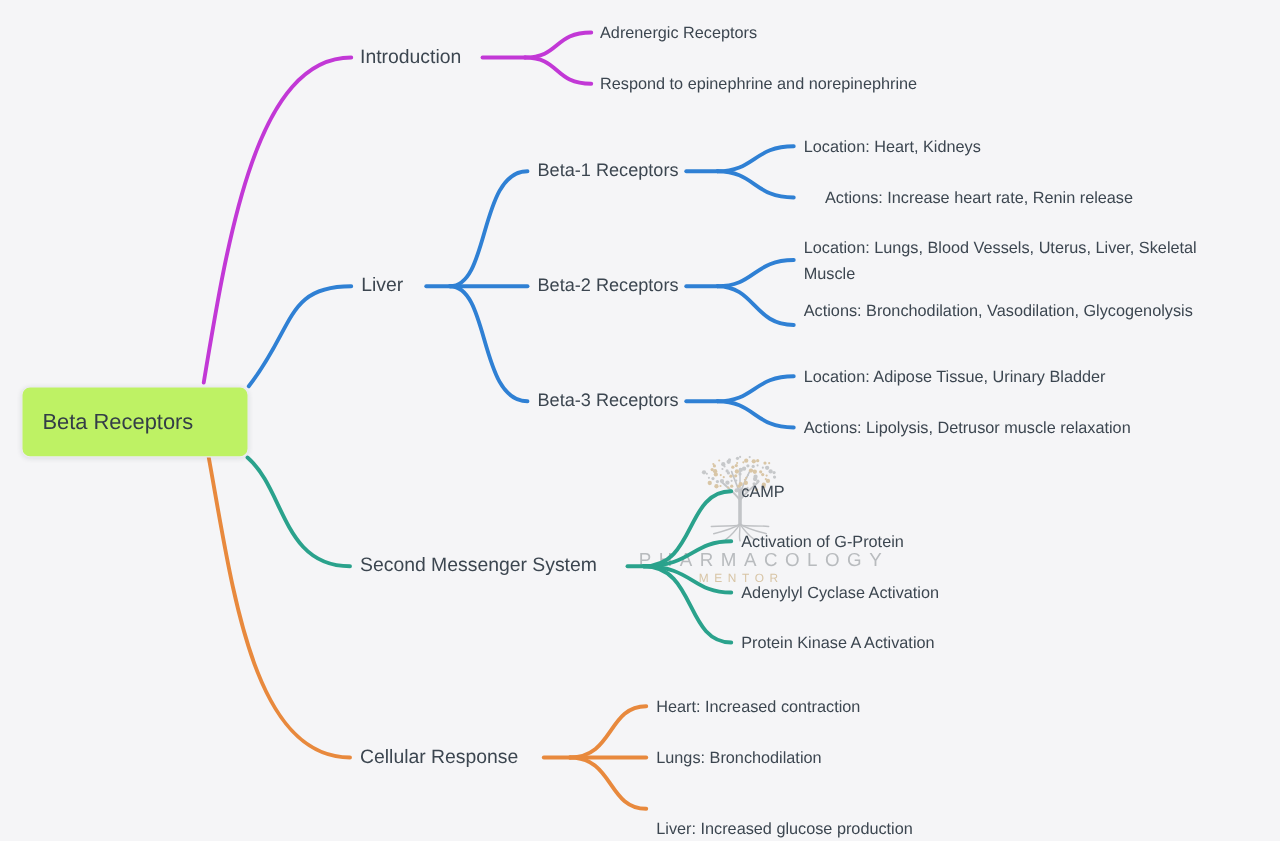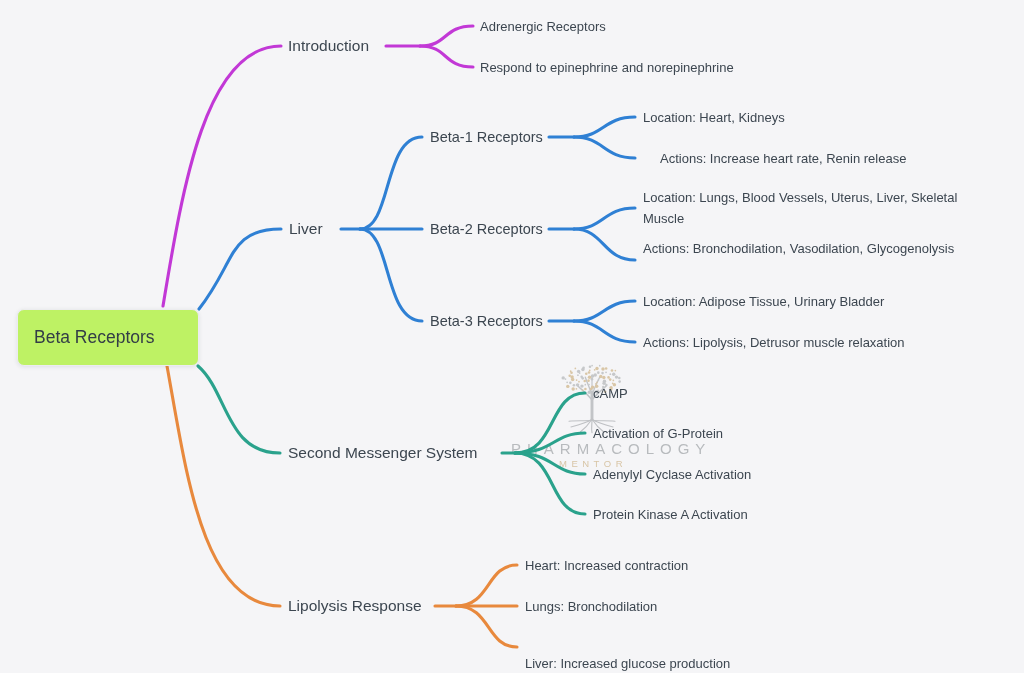--- a/index.html
+++ b/index.html
@@ -235,16 +235,16 @@
 <div class="label l2" style="left:430px; top:321px;">Beta-3 Receptors</div>
 <div class="label leaf" style="left:643px; top:301px;">Location: Adipose Tissue, Urinary Bladder</div>
 <div class="label leaf" style="left:643px; top:342px;">Actions: Lipolysis, Detrusor muscle relaxation</div>
 
 <div class="label l1" style="left:288px; top:453px;">Second Messenger System</div>
 <div class="label leaf" style="left:593px; top:393px;">cAMP</div>
 <div class="label leaf" style="left:593px; top:433px;">Activation of G-Protein</div>
 <div class="label leaf" style="left:593px; top:474px;">Adenylyl Cyclase Activation</div>
 <div class="label leaf" style="left:593px; top:514px;">Protein Kinase A Activation</div>
 
-<div class="label l1" style="left:288px; top:606px;">Lipolysis Response</div>
+<div class="label l1" style="left:288px; top:606px;">Cellular Response</div>
 <div class="label leaf" style="left:525px; top:565px;">Heart: Increased contraction</div>
 <div class="label leaf" style="left:525px; top:606px;text-align:center;">Lungs: Bronchodilation</div>
 <div class="label leaf" style="left:525px; top:647px;margin-top:16px;">Liver: Increased glucose production</div>
 
 </body></html>

